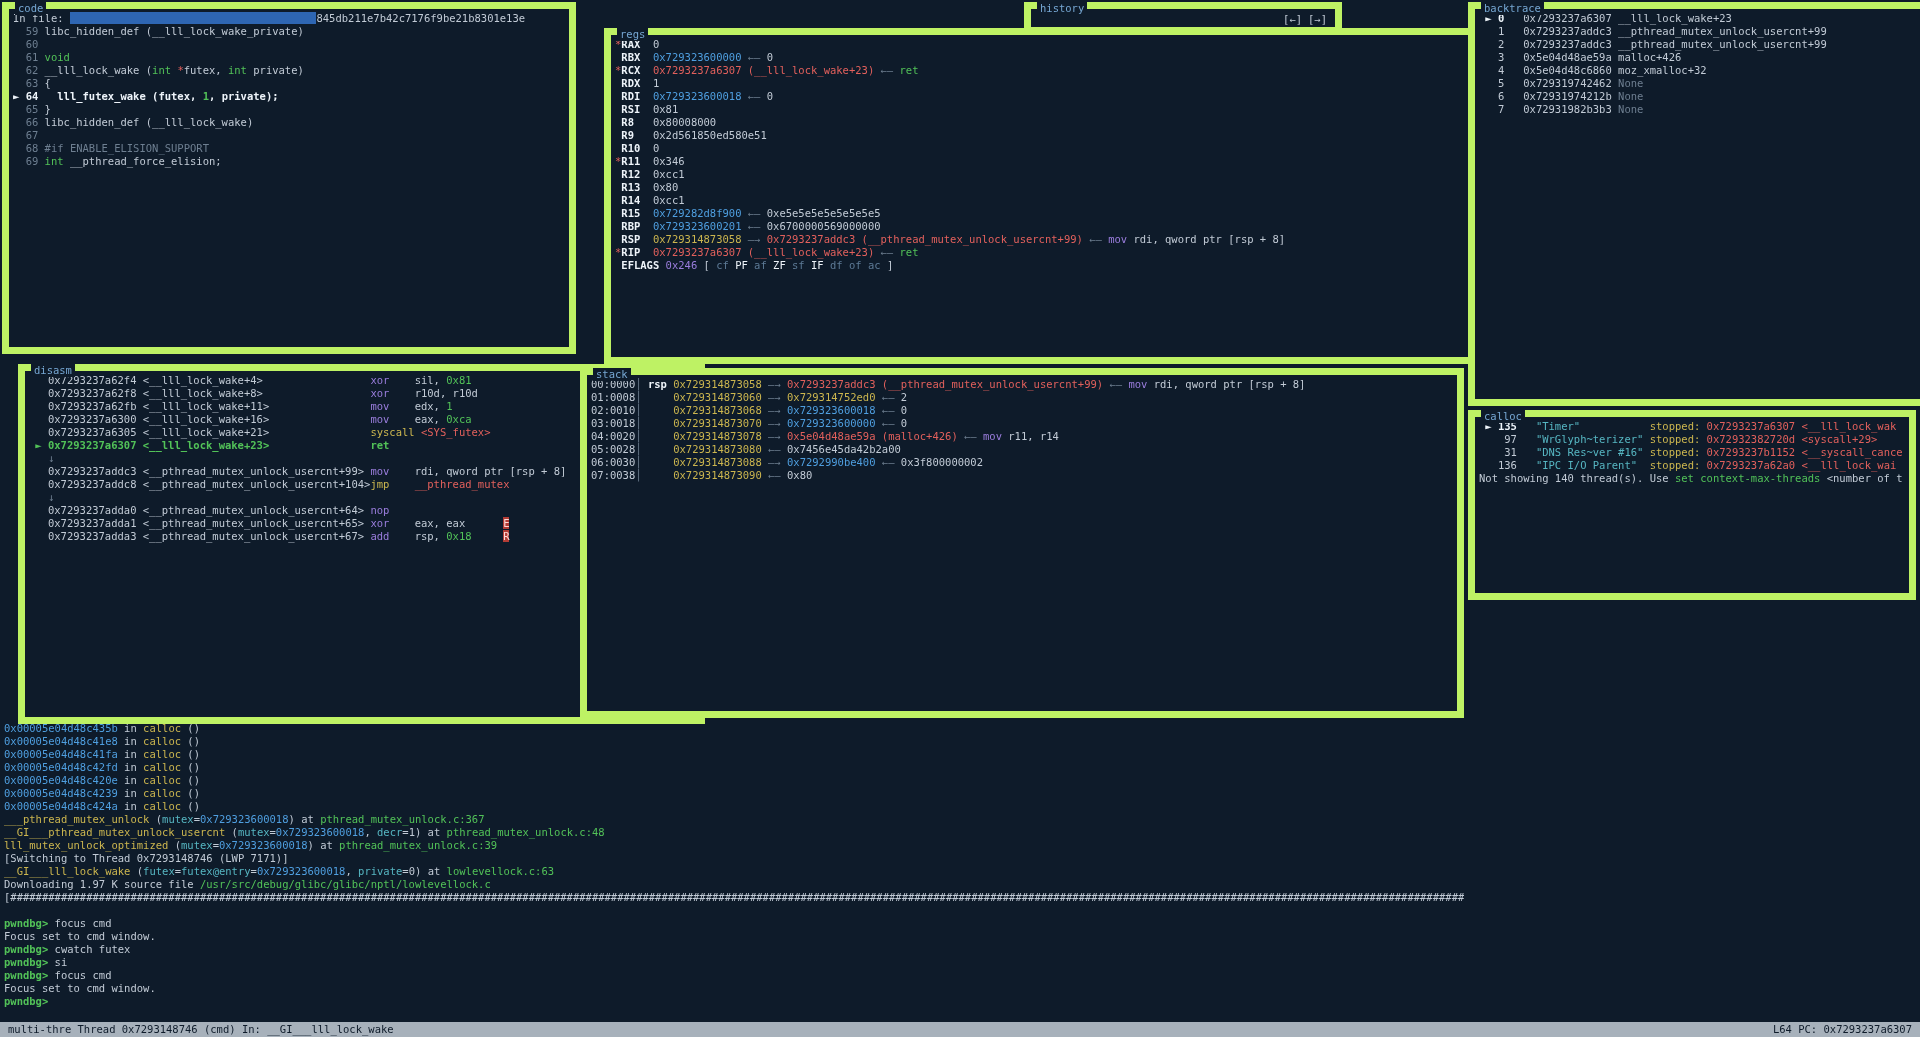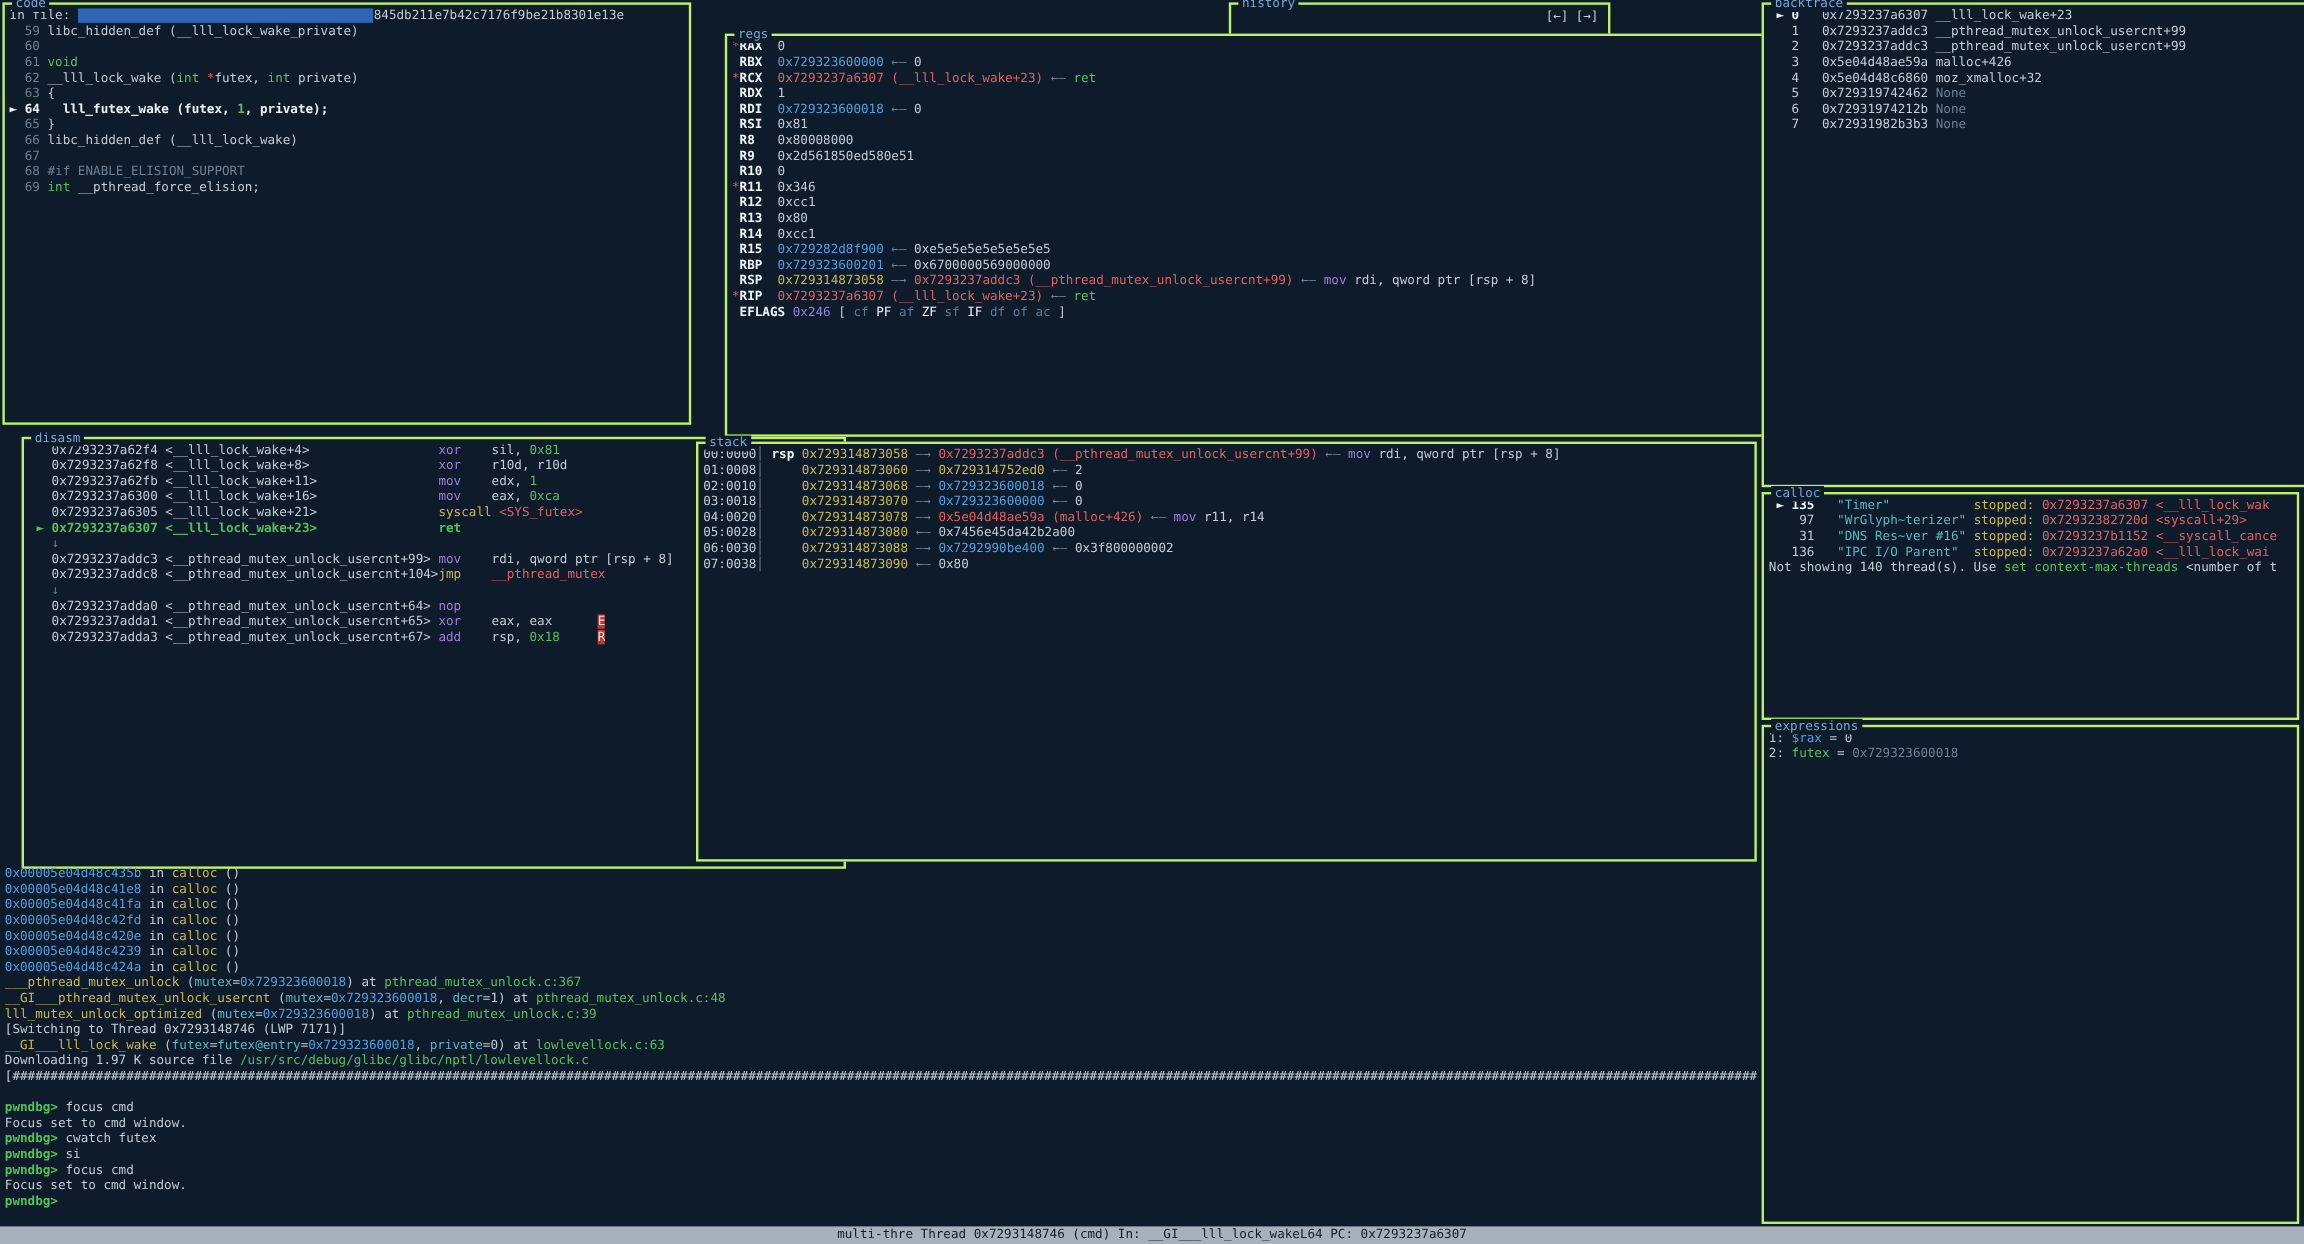--- a/index.html
+++ b/index.html
@@ -1,18 +1,18 @@
 <!DOCTYPE html>
 <html><head>
 <meta charset="utf-8">
 <style>
   html,body{margin:0;padding:0;background:#0e1b2a;}
   .screen{position:relative;width:1920px;height:1037px;background:#0e1b2a;overflow:hidden;
     font-family:"DejaVu Sans Mono",monospace;font-size:10.5px;line-height:13px;color:#c2cbd6;}
-  .panel{position:absolute;border:2px solid #bef264;background:#0e1b2a;box-sizing:border-box;}
+  .panel{position:absolute;border:7px solid #bef264;background:#0e1b2a;box-sizing:border-box;}
   .ptitle{position:absolute;top:-7px;left:6px;background:#0e1b2a;padding:0 3px;color:#76a7d3;font-size:10.5px;line-height:13px;}
   .pc{padding:3px 4px;overflow:hidden;white-space:pre;height:100%;box-sizing:border-box;}
   .row{height:13px;line-height:13px;white-space:pre;}
   .c-w{color:#c2cbd6;}
   .c-b{color:#eef4fa;font-weight:700;}
   .c-gy{color:#6e7f91;}
   .c-rd{color:#e2605c;}
   .c-yl{color:#ccb64f;}
   .c-bl{color:#4f9fe0;}
   .c-pu{color:#9b7ede;}
@@ -27,21 +27,21 @@
   .p-disasm{left:2px;top:364px;width:687px;height:360px;margin-left:16px;}
   .p-legend{left:580px;top:2px;width:440px;height:22px;}
   .p-history{left:1024px;top:2px;width:318px;height:32px;}
   .p-regs{left:580px;top:28px;width:884px;height:336px;margin-left:24px;}
   .p-stack{left:580px;top:368px;width:884px;height:350px;}
   .p-backtrace{left:1468px;top:2px;width:492px;height:404px;}
   .p-threads{left:1468px;top:410px;width:448px;height:190px;}
   .p-expressions{left:1468px;top:604px;width:448px;height:416px;}
   .output{position:absolute;left:4px;top:722px;width:1460px;height:298px;overflow:hidden;white-space:pre;}
   .statusbar{position:absolute;left:0;top:1022px;width:1920px;height:15px;background:#a7b1bb;color:#0e1b2a;
-    display:flex;justify-content:center;align-items:center;padding:0 8px;box-sizing:border-box;line-height:15px;}
+    display:flex;justify-content:space-between;align-items:center;padding:0 8px;box-sizing:border-box;line-height:15px;}
   .legend-inner{padding:4px 6px;white-space:pre;}
   .hist-inner{padding:4px 8px;display:flex;justify-content:flex-end;gap:6px;}
   .hist-btn{color:#c2cbd6;cursor:default;}
 </style>
 </head>
 <body>
 
 <div class="screen">
 
   <div class="panel p-code">
@@ -76,24 +76,20 @@
   <div class="panel p-backtrace">
     <span class="ptitle">backtrace</span>
     <div class="pc"><div class="row"><span class="c-b"> ► 0   </span><span class="c-w">0x7293237a6307</span><span class="c-w"> </span><span class="c-w">__lll_lock_wake+23</span></div><div class="row"><span class="c-w">   1   </span><span class="c-w">0x7293237addc3</span><span class="c-w"> </span><span class="c-w">__pthread_mutex_unlock_usercnt+99</span></div><div class="row"><span class="c-w">   2   </span><span class="c-w">0x7293237addc3</span><span class="c-w"> </span><span class="c-w">__pthread_mutex_unlock_usercnt+99</span></div><div class="row"><span class="c-w">   3   </span><span class="c-w">0x5e04d48ae59a</span><span class="c-w"> </span><span class="c-w">malloc+426</span></div><div class="row"><span class="c-w">   4   </span><span class="c-w">0x5e04d48c6860</span><span class="c-w"> </span><span class="c-w">moz_xmalloc+32</span></div><div class="row"><span class="c-w">   5   </span><span class="c-w">0x729319742462</span><span class="c-w"> </span><span class="c-gy">None</span></div><div class="row"><span class="c-w">   6   </span><span class="c-w">0x72931974212b</span><span class="c-w"> </span><span class="c-gy">None</span></div><div class="row"><span class="c-w">   7   </span><span class="c-w">0x72931982b3b3</span><span class="c-w"> </span><span class="c-gy">None</span></div></div>
   </div>
 
   <div class="panel p-threads">
     <span class="ptitle">calloc</span>
     <div class="pc"><div class="row"><span class="c-b"> ► 135   </span><span class="c-cy">"Timer"           </span><span class="c-yl">stopped: </span><span class="c-rd">0x7293237a6307</span><span class="c-w"> </span><span class="c-rd">&lt;__lll_lock_wak</span></div><div class="row"><span class="c-w">    97   </span><span class="c-cy">"WrGlyph~terizer" </span><span class="c-yl">stopped: </span><span class="c-rd">0x72932382720d</span><span class="c-w"> </span><span class="c-rd">&lt;syscall+29&gt;</span></div><div class="row"><span class="c-w">    31   </span><span class="c-cy">"DNS Res~ver #16" </span><span class="c-yl">stopped: </span><span class="c-rd">0x7293237b1152</span><span class="c-w"> </span><span class="c-rd">&lt;__syscall_cance</span></div><div class="row"><span class="c-w">   136   </span><span class="c-cy">"IPC I/O Parent"  </span><span class="c-yl">stopped: </span><span class="c-rd">0x7293237a62a0</span><span class="c-w"> </span><span class="c-rd">&lt;__lll_lock_wai</span></div><div class="row"><span class="c-w">Not showing 140 thread(s). Use </span><span class="c-gr">set context-max-threads</span><span class="c-w"> &lt;number of t</span></div></div>
   </div>
 
-  <div class="panel p-expressions">
-    <span class="ptitle">expressions</span>
-    <div class="pc"><div class="row"><span class="c-w">1: </span><span class="c-bl">$rax</span><span class="c-w"> = </span><span class="c-w">0</span></div><div class="row"><span class="c-w">2: </span><span class="c-gr">futex</span><span class="c-w"> = </span><span class="c-gy">0x729323600018</span></div></div>
-  </div>
 
   <div class="output"><div class="row"><span class="c-bl">0x00005e04d48c435b</span><span class="c-w"> in </span><span class="c-yl">calloc</span><span class="c-w"> ()</span></div><div class="row"><span class="c-bl">0x00005e04d48c41e8</span><span class="c-w"> in </span><span class="c-yl">calloc</span><span class="c-w"> ()</span></div><div class="row"><span class="c-bl">0x00005e04d48c41fa</span><span class="c-w"> in </span><span class="c-yl">calloc</span><span class="c-w"> ()</span></div><div class="row"><span class="c-bl">0x00005e04d48c42fd</span><span class="c-w"> in </span><span class="c-yl">calloc</span><span class="c-w"> ()</span></div><div class="row"><span class="c-bl">0x00005e04d48c420e</span><span class="c-w"> in </span><span class="c-yl">calloc</span><span class="c-w"> ()</span></div><div class="row"><span class="c-bl">0x00005e04d48c4239</span><span class="c-w"> in </span><span class="c-yl">calloc</span><span class="c-w"> ()</span></div><div class="row"><span class="c-bl">0x00005e04d48c424a</span><span class="c-w"> in </span><span class="c-yl">calloc</span><span class="c-w"> ()</span></div><div class="row"><span class="c-yl">___pthread_mutex_unlock</span><span class="c-w"> (</span><span class="c-cy">mutex</span><span class="c-w">=</span><span class="c-bl">0x729323600018</span><span class="c-w">) at </span><span class="c-gr">pthread_mutex_unlock.c:367</span></div><div class="row"><span class="c-yl">__GI___pthread_mutex_unlock_usercnt</span><span class="c-w"> (</span><span class="c-cy">mutex</span><span class="c-w">=</span><span class="c-bl">0x729323600018</span><span class="c-w">, </span><span class="c-cy">decr</span><span class="c-w">=1) at </span><span class="c-gr">pthread_mutex_unlock.c:48</span></div><div class="row"><span class="c-yl">lll_mutex_unlock_optimized</span><span class="c-w"> (</span><span class="c-cy">mutex</span><span class="c-w">=</span><span class="c-bl">0x729323600018</span><span class="c-w">) at </span><span class="c-gr">pthread_mutex_unlock.c:39</span></div><div class="row"><span class="c-w">[Switching to Thread 0x7293148746 (LWP 7171)]</span></div><div class="row"><span class="c-yl">__GI___lll_lock_wake</span><span class="c-w"> (</span><span class="c-cy">futex</span><span class="c-w">=</span><span class="c-cy">futex@entry</span><span class="c-w">=</span><span class="c-bl">0x729323600018</span><span class="c-w">, </span><span class="c-cy">private</span><span class="c-w">=0) at </span><span class="c-gr">lowlevellock.c:63</span></div><div class="row"><span class="c-w">Downloading 1.97 K source file </span><span class="c-gr">/usr/src/debug/glibc/glibc/nptl/lowlevellock.c</span></div><div class="row"><span class="c-w">[######################################################################################################################################################################################################################################</span></div><div class="row"><span class="c-w"></span></div><div class="row"><span class="c-grb">pwndbg&gt; </span><span class="c-w">focus cmd</span></div><div class="row"><span class="c-w">Focus set to cmd window.</span></div><div class="row"><span class="c-grb">pwndbg&gt; </span><span class="c-w">cwatch futex</span></div><div class="row"><span class="c-grb">pwndbg&gt; </span><span class="c-w">si</span></div><div class="row"><span class="c-grb">pwndbg&gt; </span><span class="c-w">focus cmd</span></div><div class="row"><span class="c-w">Focus set to cmd window.</span></div><div class="row"><span class="c-grb">pwndbg&gt; </span></div></div>
 
   <div class="statusbar">
     <span>multi-thre Thread 0x7293148746 (cmd) In: __GI___lll_lock_wake</span>
     <span>L64   PC: 0x7293237a6307</span>
   </div>
 
 </div>
 

